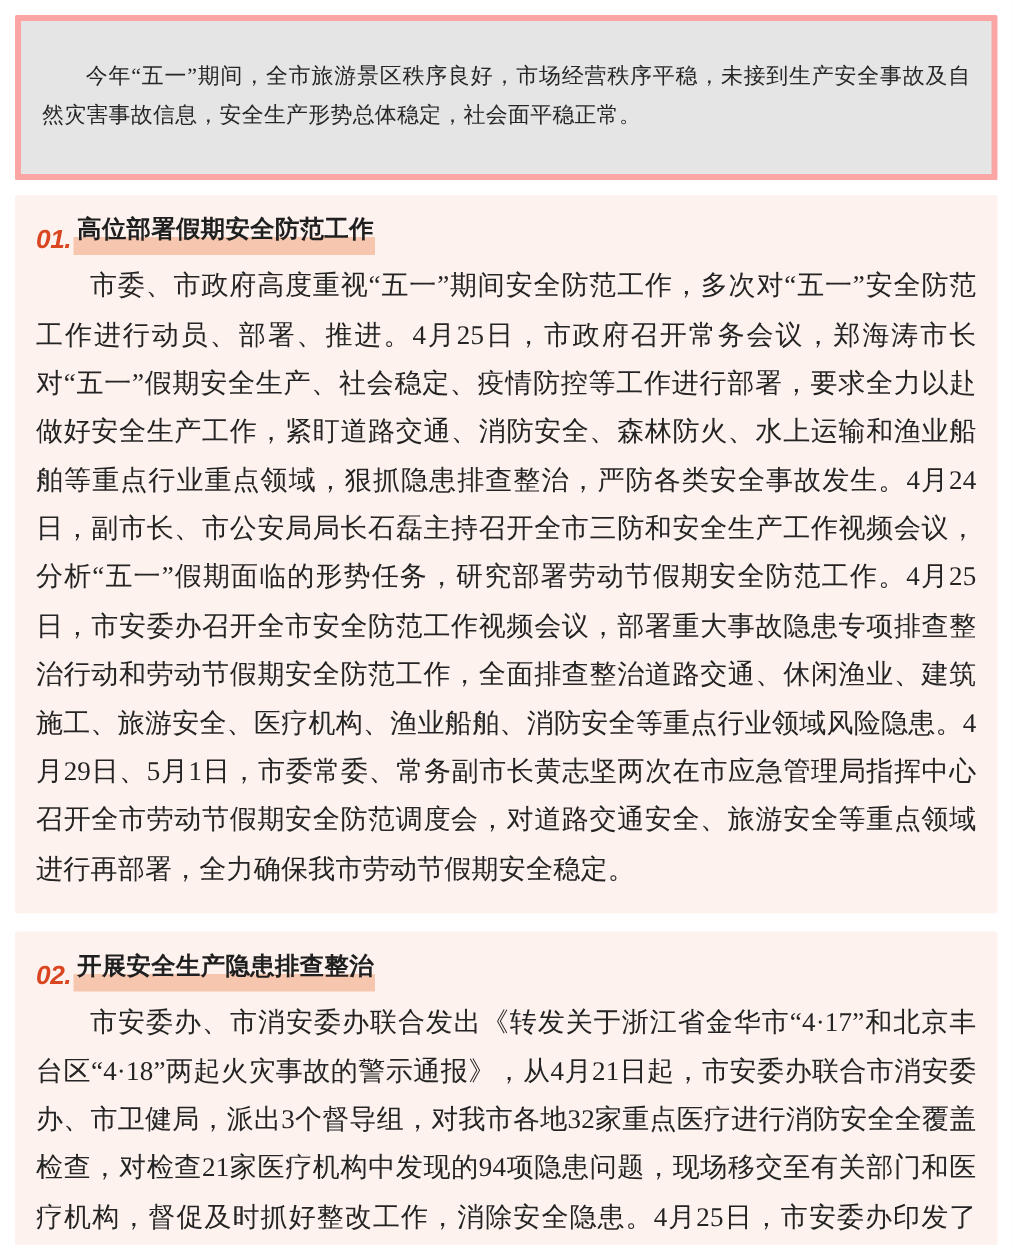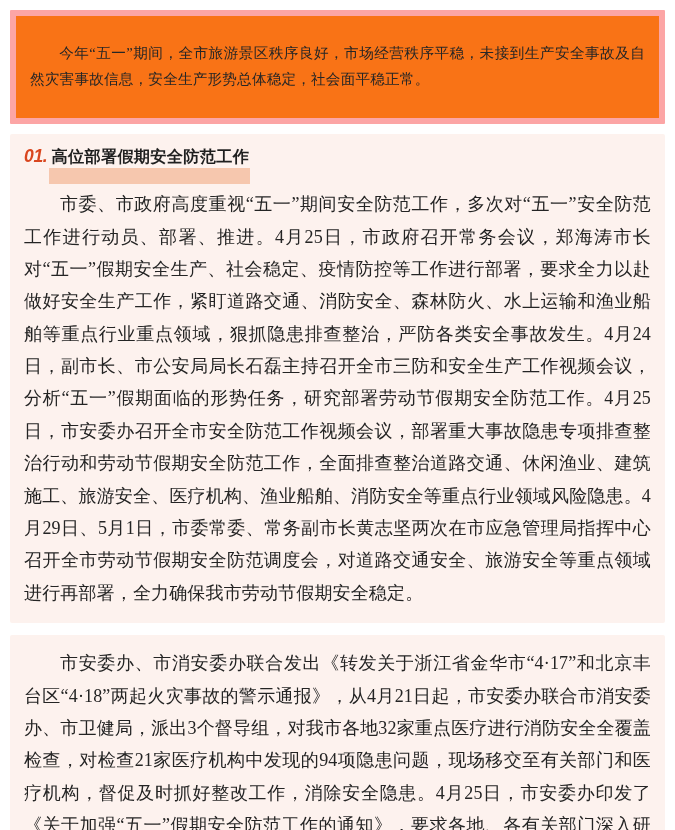--- a/index.html
+++ b/index.html
@@ -17,22 +17,22 @@
   .page {
     width: 675px;
     height: 830px;
     box-sizing: border-box;
     padding: 8px 10px 0 10px;
     background: #ffffff;
   }
 
   
   .summary-box {
-    border: 6px solid #fca5a5;
-    background: #f97316;
+    border: 4px solid #fca5a5;
+    background: #e5e5e5;
     box-sizing: border-box;
     padding: 10px 14px 11px 14px;
     margin: 2px 0 10px 0;
     border-radius: 1px;
   }
   .summary-text {
     font-size: 14.6px;
     line-height: 1.78;
     text-align: justify;
     text-justify: inter-ideograph;
@@ -44,39 +44,39 @@
   
   .section {
     background: #fdf2ee;
     border-radius: 2px;
     box-sizing: border-box;
     padding: 12px 14px 14px 14px;
     margin-bottom: 12px;
   }
   .section-heading {
     display: flex;
-    align-items: flex-start;
+    align-items: flex-end;
     margin-bottom: 4px;
   }
   .section-num {
     font-family: "Liberation Sans", sans-serif;
     font-weight: bold;
     font-style: italic;
     font-size: 17.5px;
     color: #d9461f;
     letter-spacing: -0.3px;
     margin-right: 2px;
   }
   .section-title {
     font-family: "Liberation Sans", "DejaVu Sans", sans-serif;
     font-weight: bold;
     font-size: 16.2px;
     color: #1f1f1f;
     background: linear-gradient(to top, #f6c7ae 0%, #f6c7ae 42%, rgba(246,199,174,0) 42%);
-    padding: 0 1px 16px 2px;
+    padding: 0 1px 6px 2px;
     letter-spacing: 0.3px;
   }
   .section-body {
     font-size: 18px;
     line-height: 1.80;
     text-align: justify;
     text-justify: inter-ideograph;
     text-indent: 2em;
     color: #242424;
     letter-spacing: 0.15px;
@@ -94,16 +94,20 @@
 
   <div class="section">
     <div class="section-heading">
       <span class="section-num">01.</span>
       <span class="section-title">高位部署假期安全防范工作</span>
     </div>
     <p class="section-body">市委、市政府高度重视“五一”期间安全防范工作，多次对“五一”安全防范工作进行动员、部署、推进。4月25日，市政府召开常务会议，郑海涛市长对“五一”假期安全生产、社会稳定、疫情防控等工作进行部署，要求全力以赴做好安全生产工作，紧盯道路交通、消防安全、森林防火、水上运输和渔业船舶等重点行业重点领域，狠抓隐患排查整治，严防各类安全事故发生。4月24日，副市长、市公安局局长石磊主持召开全市三防和安全生产工作视频会议，分析“五一”假期面临的形势任务，研究部署劳动节假期安全防范工作。4月25日，市安委办召开全市安全防范工作视频会议，部署重大事故隐患专项排查整治行动和劳动节假期安全防范工作，全面排查整治道路交通、休闲渔业、建筑施工、旅游安全、医疗机构、渔业船舶、消防安全等重点行业领域风险隐患。4月29日、5月1日，市委常委、常务副市长黄志坚两次在市应急管理局指挥中心召开全市劳动节假期安全防范调度会，对道路交通安全、旅游安全等重点领域进行再部署，全力确保我市劳动节假期安全稳定。</p>
   </div>
 
   <div class="section">
+    <div class="section-heading">
+      <span class="section-num">02.</span>
+      <span class="section-title">开展安全生产隐患排查整治</span>
+    </div>
     <p class="section-body">市安委办、市消安委办联合发出《转发关于浙江省金华市“4·17”和北京丰台区“4·18”两起火灾事故的警示通报》，从4月21日起，市安委办联合市消安委办、市卫健局，派出3个督导组，对我市各地32家重点医疗进行消防安全全覆盖检查，对检查21家医疗机构中发现的94项隐患问题，现场移交至有关部门和医疗机构，督促及时抓好整改工作，消除安全隐患。4月25日，市安委办印发了《关于加强“五一”假期安全防范工作的通知》，要求各地、各有关部门深入研判分析本地区、本行业领域安全风险，加强假期重点部位、重点环节安全监管，加大执法检查力度，抓好各类隐患排查整治工作。市安委办派出4个督导组，深入各县（市、区）、各镇（街）和相关企业开展安全生产和三防工作“回头看”，对前期岁末年初安全生产专项督查和三防工作专项检查工作发现的158项问题隐患整改落实情况进行检查，对“五一”假期安全防范工作落实情况进行督导。4月21日至27日，市安委会组织6个考核组到各县（市、区）开展2022年度安全生产责任制和消防工作现场考核，发挥考核“指挥棒”作用，全面压实各地各有关部门安全生产和消防安全责任。</p>
   </div>
 
 </div>
 
 </body></html>

